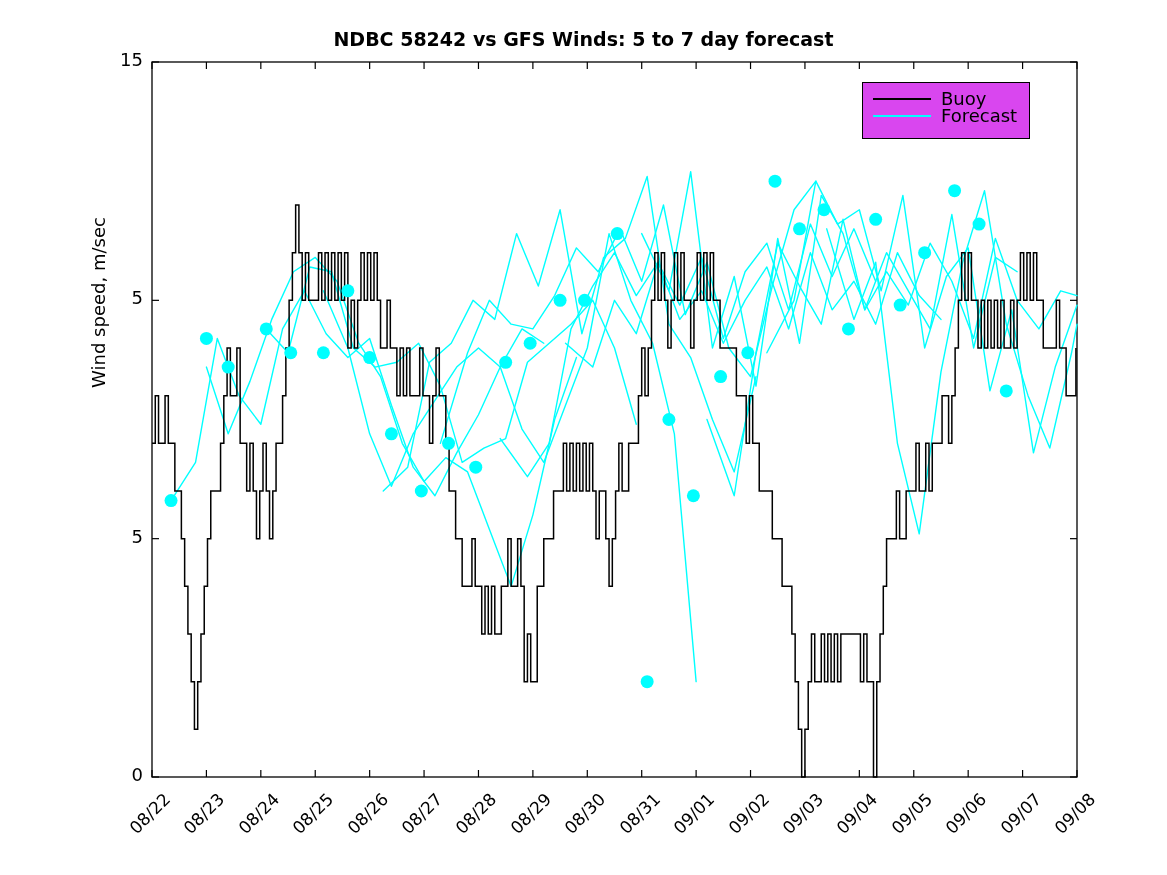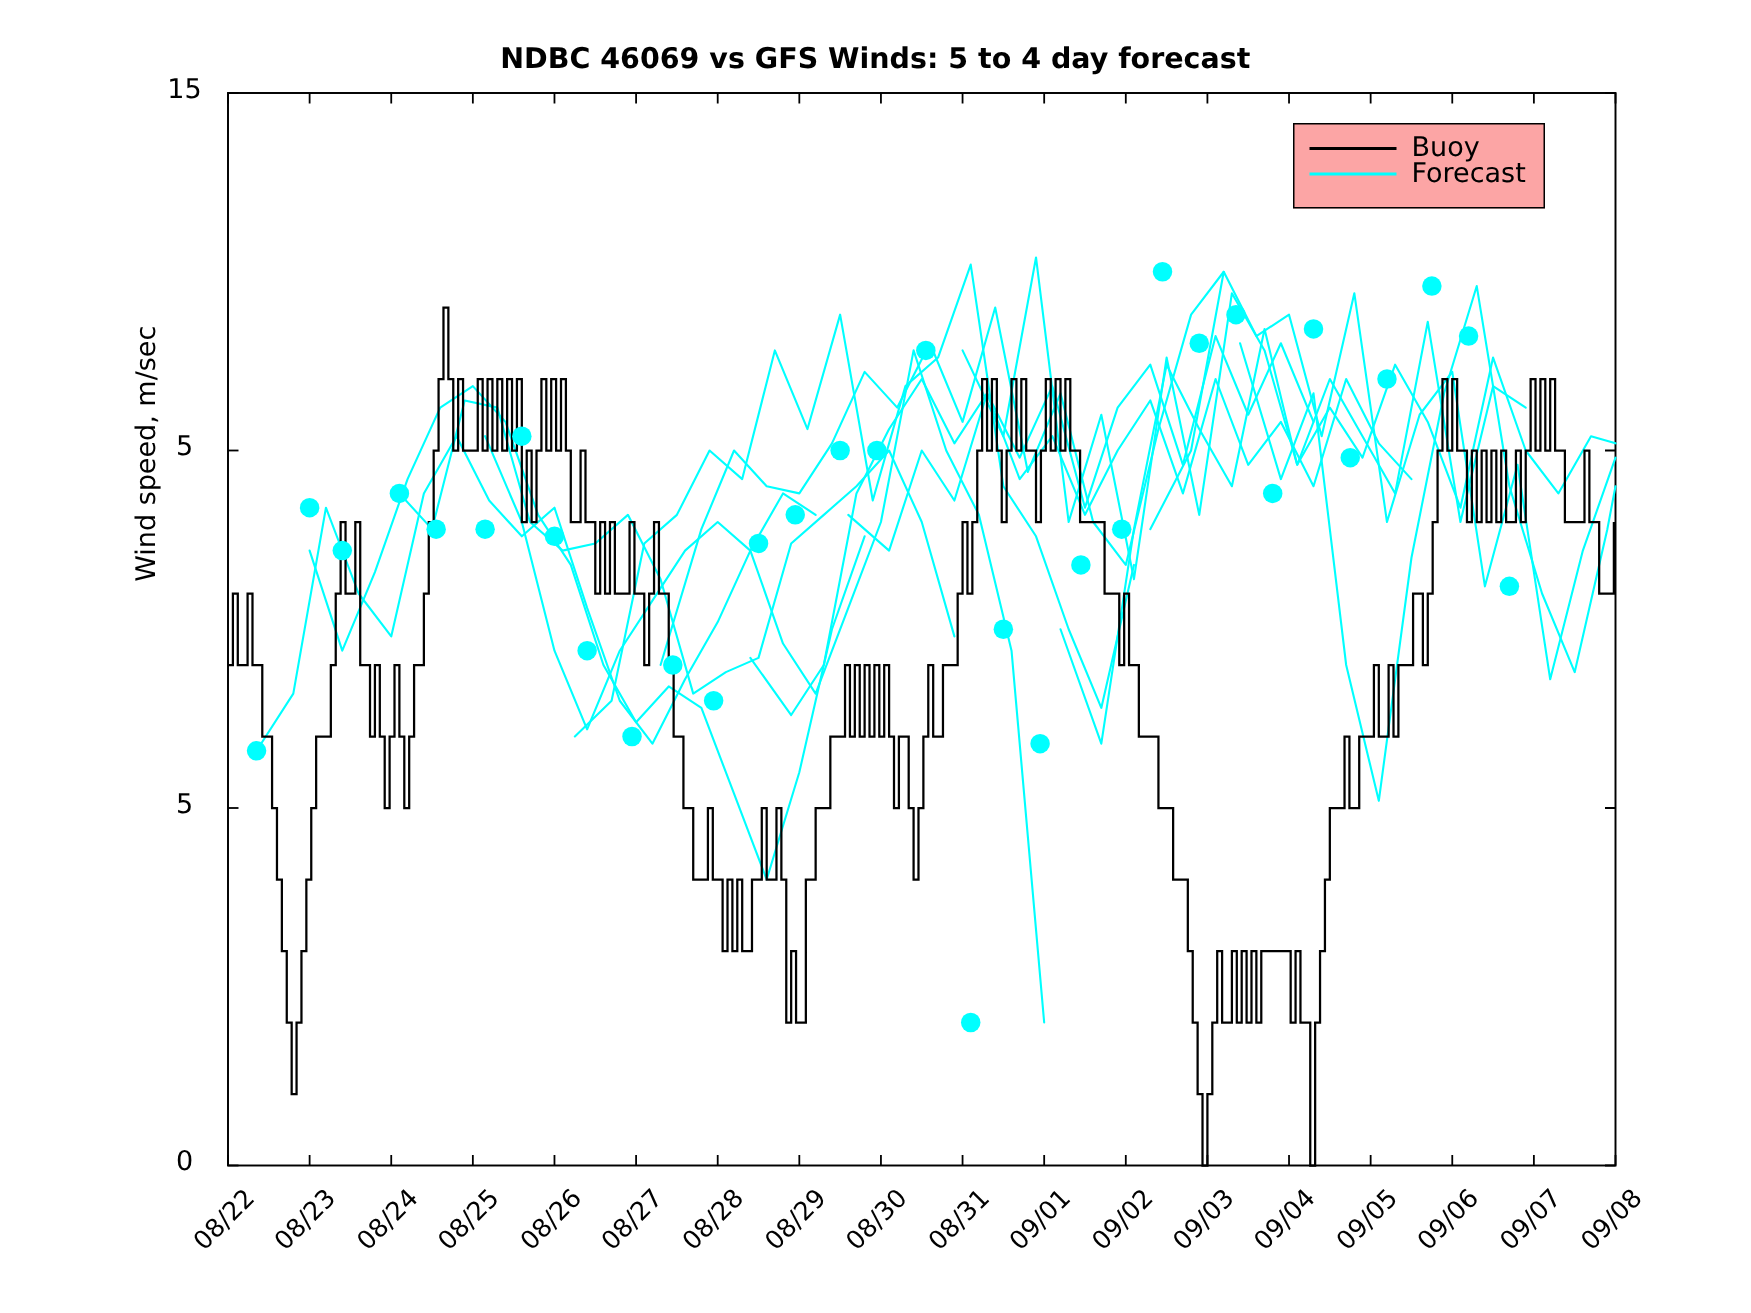--- a/index.html
+++ b/index.html
@@ -15,52 +15,52 @@
     letter-spacing:0px;
   }
   #ylabel{
     position:absolute;
     left:-52px;top:292px;width:300px;
     text-align:center;font-size:18px;color:#000;
     transform:rotate(-90deg);transform-origin:center center;
     white-space:nowrap;
   }
   .ytick-label{
-    position:absolute;right:0;width:40px;text-align:center;
+    position:absolute;right:0;width:40px;text-align:right;
     font-size:18px;color:#000;line-height:1;
   }
   #ytick-labels{position:absolute;left:101px;top:0;width:42px;height:875px;}
   .xtick-label{
     position:absolute;font-size:17px;color:#000;white-space:nowrap;
     transform:rotate(-45deg);transform-origin:right top;
     text-align:right;
   }
   #xtick-labels{position:absolute;left:0;top:0;width:1167px;height:875px;}
   #legend-box{
     position:absolute;left:862px;top:82px;width:168px;height:57px;
-    background:#fca5a5;border:1px solid #000;box-sizing:border-box;
+    background:#d946ef;border:1px solid #000;box-sizing:border-box;
     z-index:20;
   }
   .legend-row{position:absolute;left:0;width:168px;height:26px;}
   .legend-swatch{
     position:absolute;left:10px;top:12px;width:58px;height:0;
     border-top-width:2px;border-top-style:solid;
   }
   .legend-text{
     position:absolute;left:78px;top:0px;font-size:18px;color:#000;
     line-height:26px;white-space:nowrap;
   }
   svg{display:block;}
 </style>
 </head>
 <body>
 
 <div id="figure">
 
-  <div id="chart-title">NDBC 46069 vs GFS Winds: 5 to 4 day forecast</div>
+  <div id="chart-title">NDBC 58242 vs GFS Winds: 5 to 7 day forecast</div>
 
   <div id="ylabel">Wind speed, m/sec</div>
 
   <div id="ytick-labels">
       <div class="ytick-label" style="top: 766px;">0</div>
       <div class="ytick-label" style="top: 527.667px;">5</div>
       <div class="ytick-label" style="top: 289.333px;">5</div>
       <div class="ytick-label" style="top: 51px;">15</div>
     </div>
   <div id="xtick-labels">

